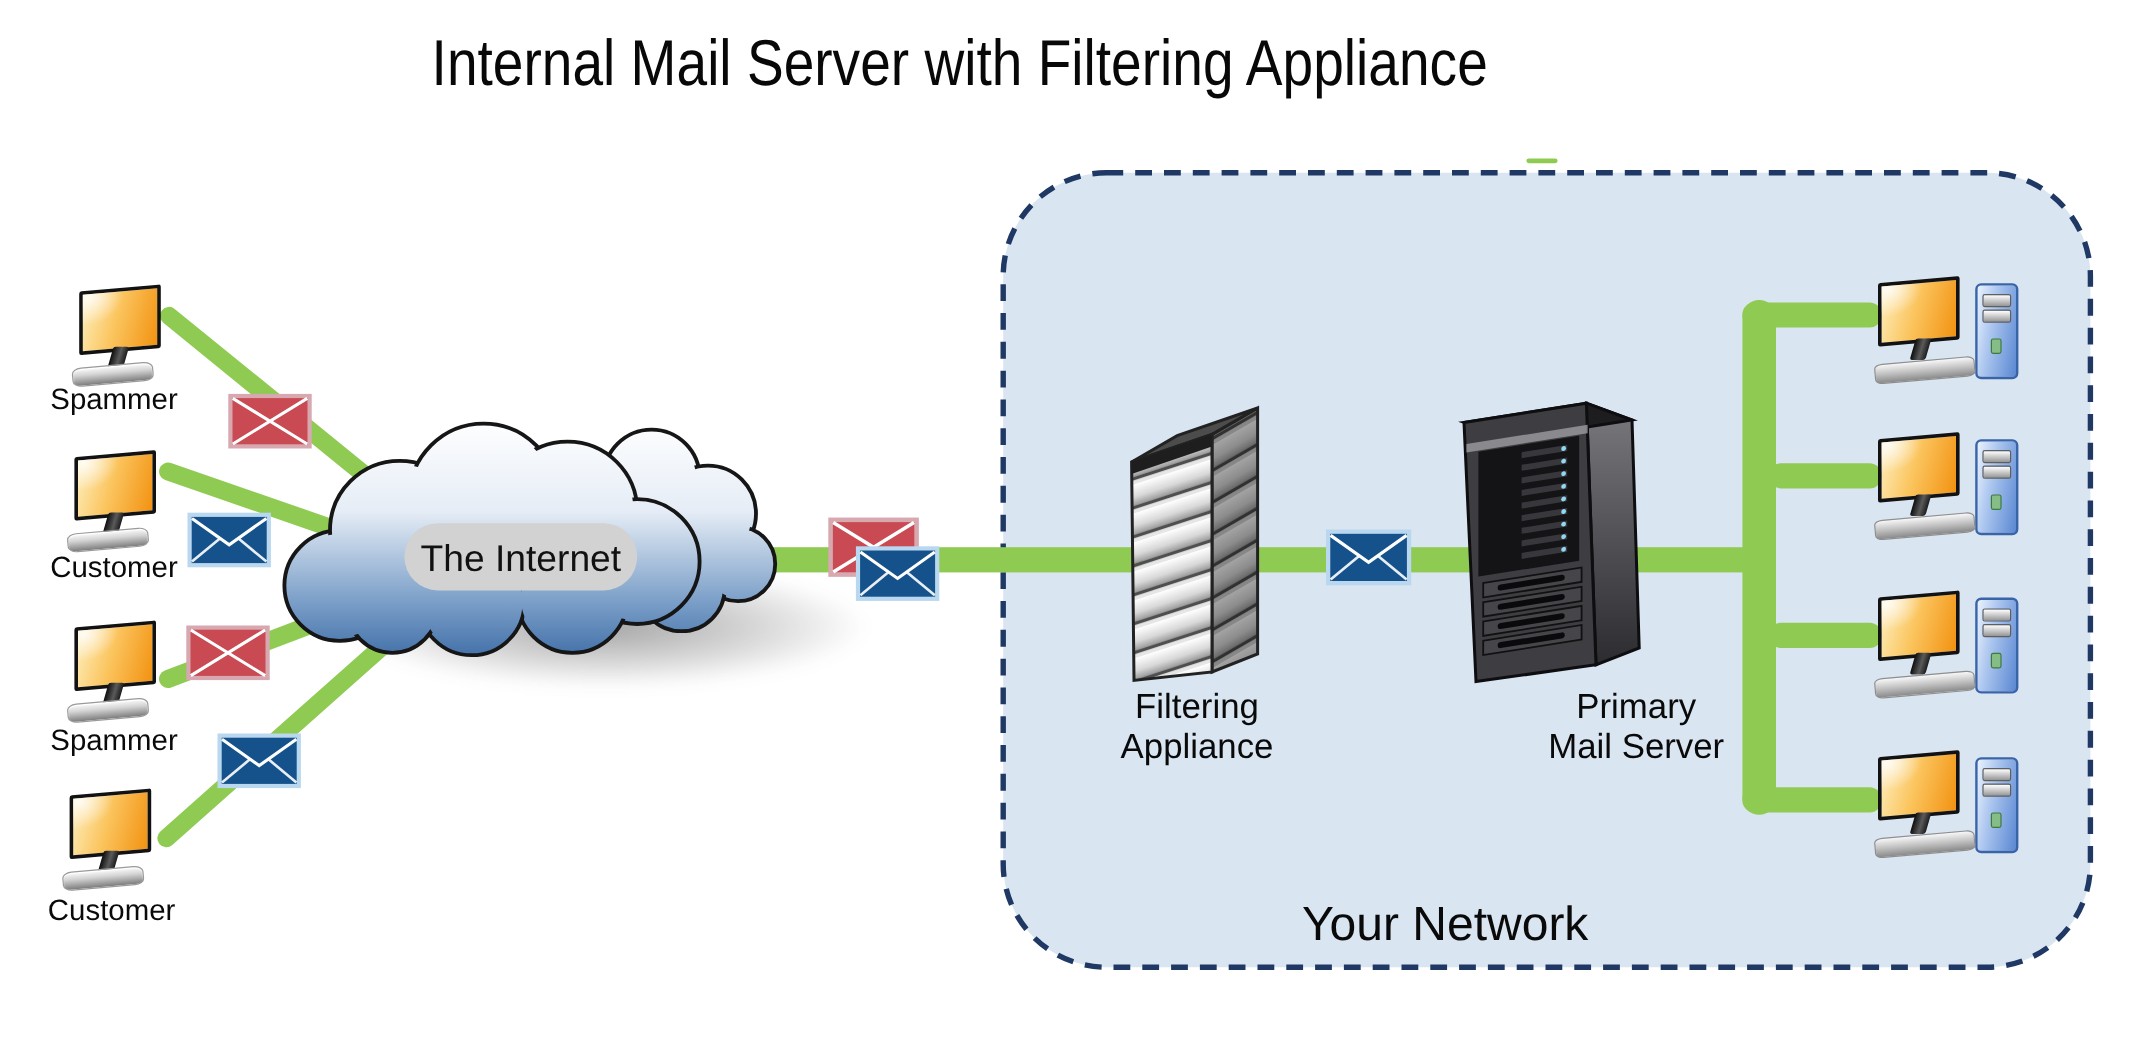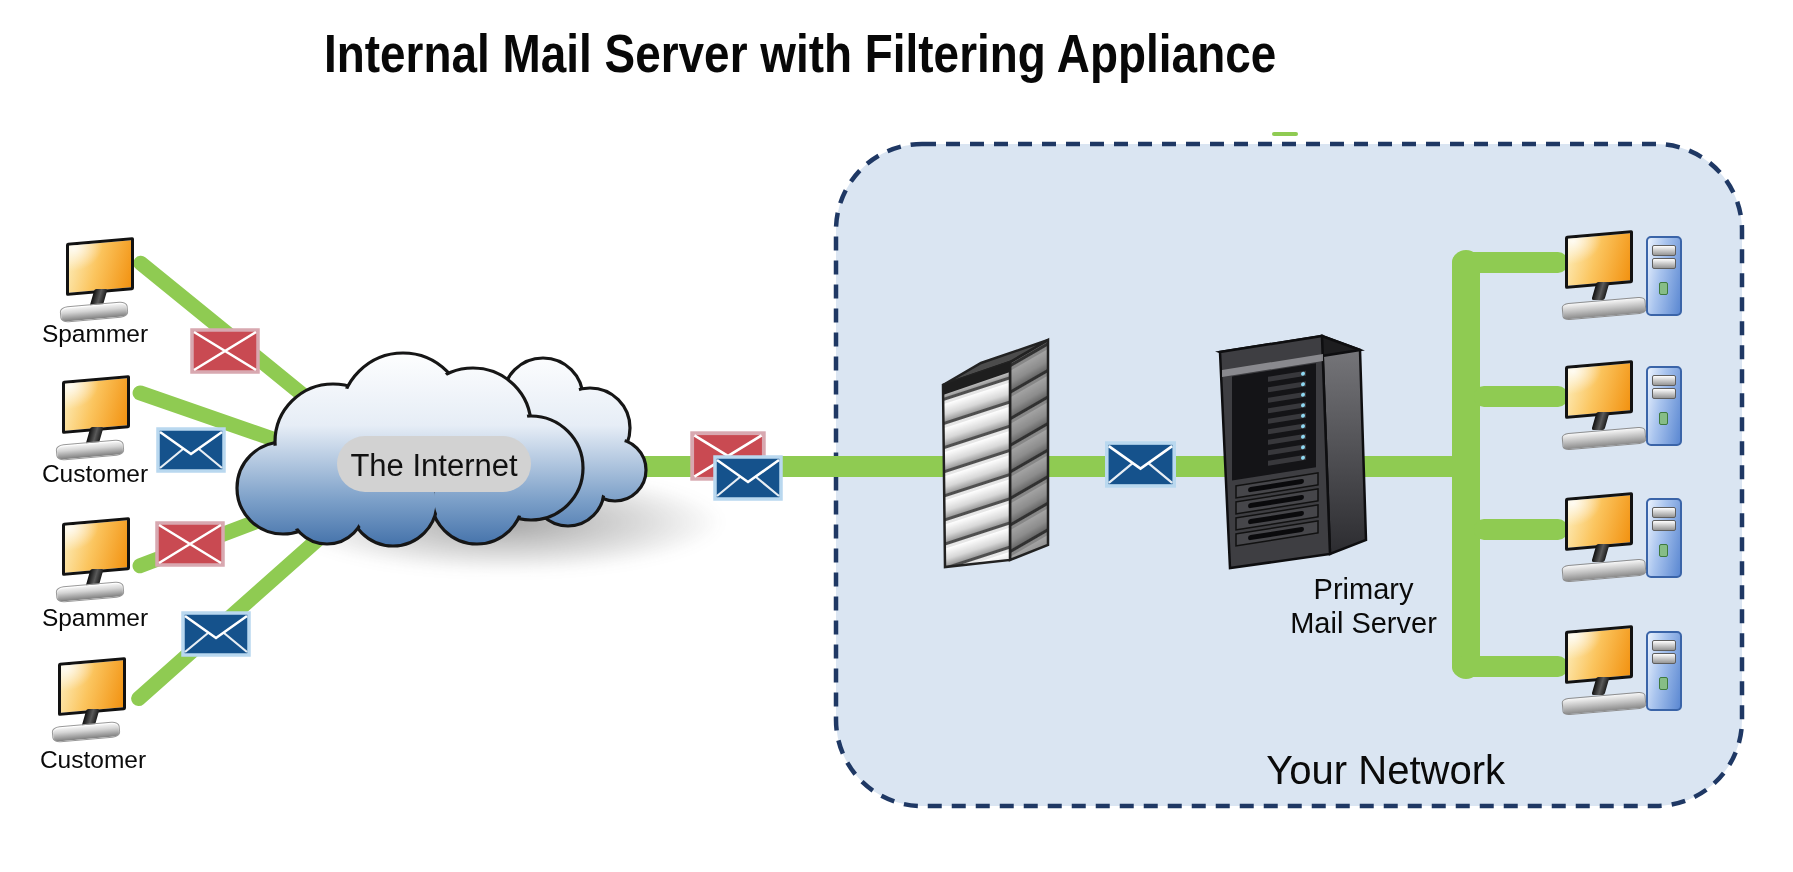--- a/index.html
+++ b/index.html
@@ -1,30 +1,30 @@
 <!DOCTYPE html>
 <html><head>
 <meta charset="utf-8">
 <style>
   html,body{margin:0;padding:0;background:#fff;}
   #canvas{position:relative;width:1793px;height:872px;background:#ffffff;overflow:hidden;
           font-family:"Liberation Sans","DejaVu Sans",sans-serif;color:#0c0c0c;}
   .abs{position:absolute;}
   
-  .title{left:0;top:22px;width:1600px;text-align:center;font-size:54px;font-weight:700;color:#080808;white-space:nowrap;}
+  .title{left:0;top:22px;width:1600px;text-align:center;font-size:54px;font-weight:400;color:#080808;white-space:nowrap;}
   .title span{display:inline-block;transform:scaleX(0.85);transform-origin:center;}
   
   .line{position:absolute;background:#8FCB52;}
   .dline{height:15px;border-radius:8px;transform-origin:0 50%;}
   .hline{height:21px;}
   .trunk{width:28px;border-radius:14px;}
   .branch{height:21px;border-radius:10px;}
   .tick{height:4px;border-radius:2px;}
   
-  .netlabel{font-size:40px;color:#0a0a0a;text-align:right;width:420px;}
+  .netlabel{font-size:40px;color:#0a0a0a;text-align:left;width:420px;}
   .devlabel{font-size:29px;line-height:34px;text-align:center;color:#0a0a0a;}
   .plabel{font-size:24.5px;color:#0a0a0a;text-align:center;width:170px;}
   
   .mscreen{position:absolute;border:3px solid #121212;border-radius:2px;
            background:linear-gradient(105deg,#fdeebc 0%,#fbc55f 45%,#f29211 100%);
            transform:skewY(-5deg);}
   .mscreen::after{content:"";position:absolute;left:0;top:0;width:55%;height:55%;
            background:radial-gradient(ellipse at 15% 10%,rgba(255,255,255,.85),rgba(255,255,255,0) 70%);}
   .mstand{position:absolute;background:linear-gradient(90deg,#0e0e0e,#5a5a5a 55%,#1c1c1c);
            transform:skewX(-16deg);border-radius:2px;}
@@ -296,19 +296,23 @@
   </svg>
 
   <svg class="abs" style="left:1103px;top:441px;" width="75" height="47" viewBox="0 0 70 46">
     <rect x="2" y="2" width="66" height="42" fill="#15528C" stroke="#B9D8EF" stroke-width="3.5"></rect>
     <path d="M4,5 L35,27 L66,5" fill="none" stroke="#fff" stroke-width="2.6"></path>
     <path d="M4,41 L27,22 M66,41 L43,22" fill="none" stroke="#fff" stroke-width="2.2" opacity="0.9"></path>
   </svg>
 
   <div class="abs title"><span>Internal Mail Server with Filtering Appliance</span></div>
 
+  <div class="abs devlabel" style="left:905px;top:572px;width:185px;">
+    <div>Filtering</div>
+    <div>Appliance</div>
+  </div>
   <div class="abs devlabel" style="left:1261px;top:572px;width:205px;">
     <div>Primary</div>
     <div>Mail Server</div>
   </div>
   <div class="abs netlabel" style="left:1085px;top:748px;">Your Network</div>
 
 </div>
 
 </body></html>

